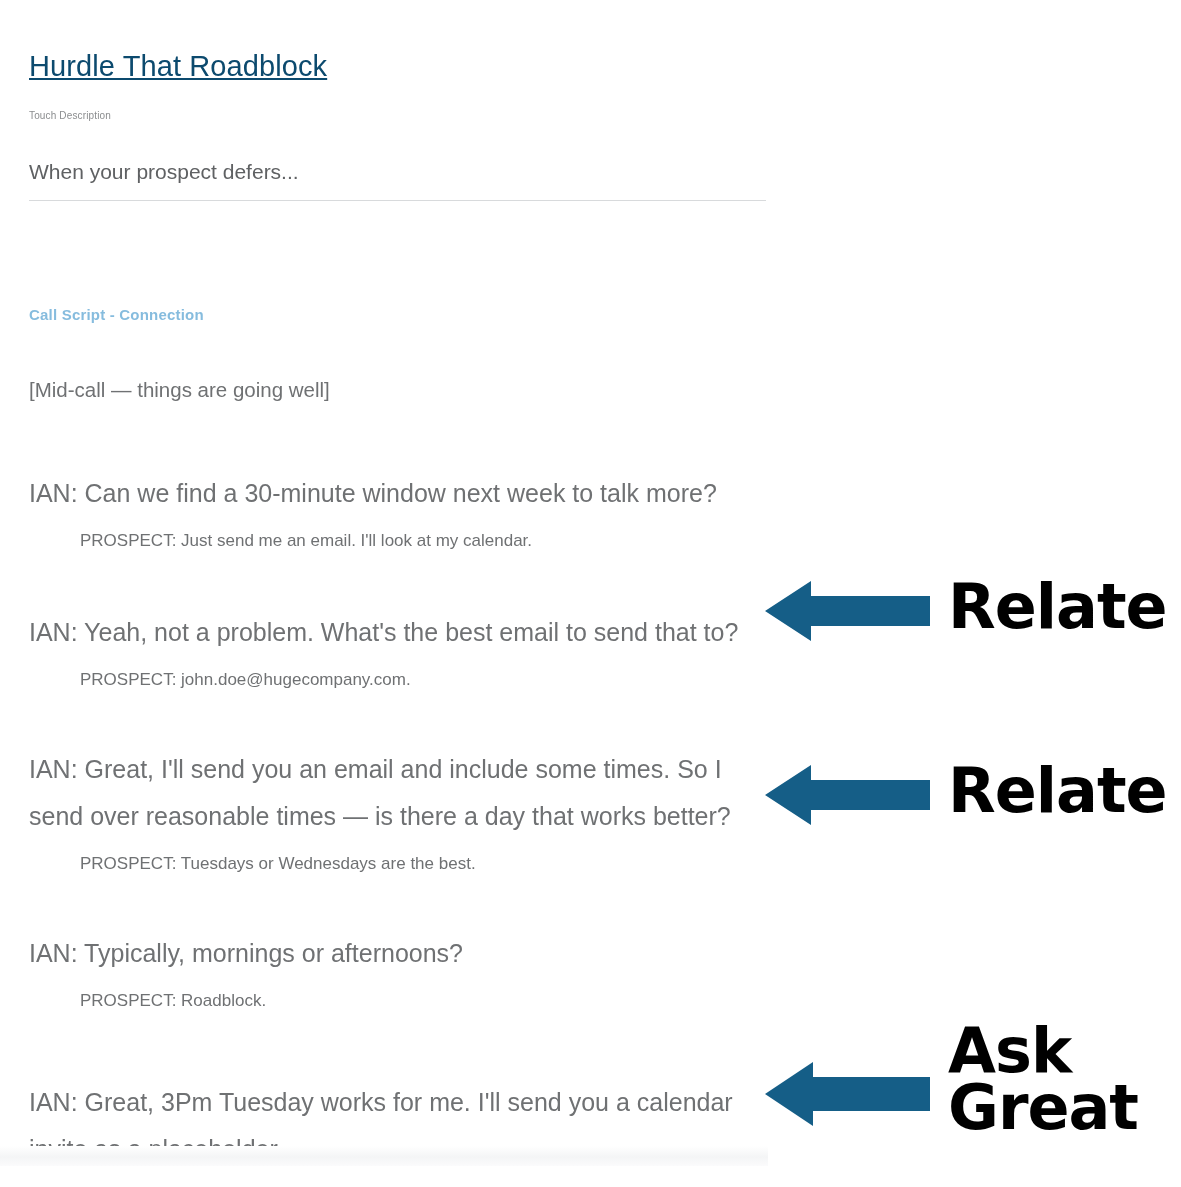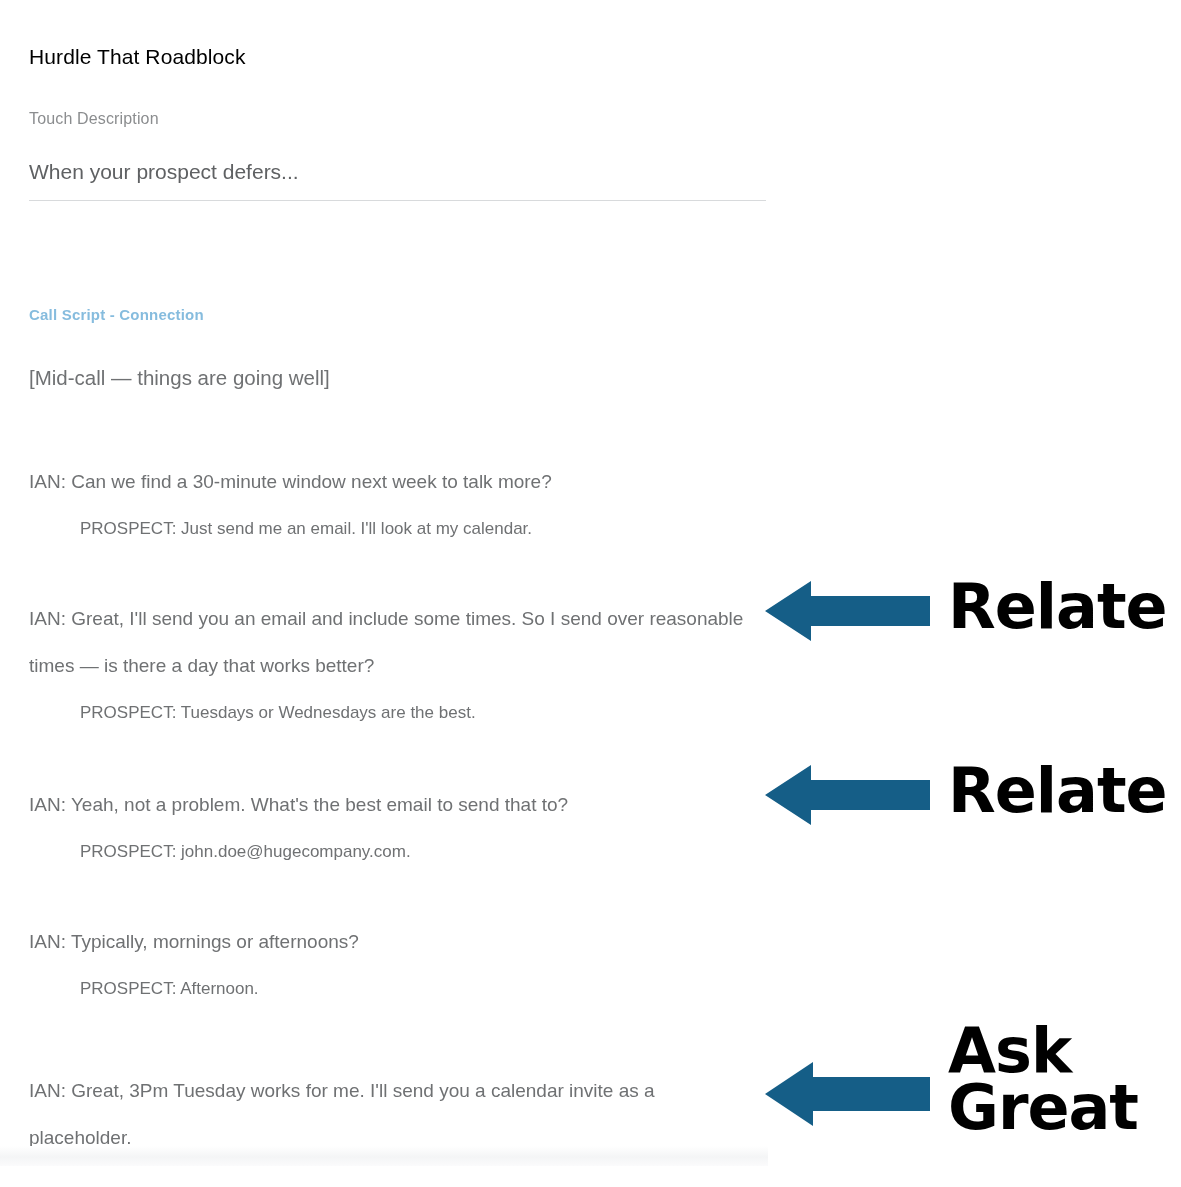--- a/index.html
+++ b/index.html
@@ -33,32 +33,33 @@
     width: 768px;
     height: 20px;
     background: linear-gradient(to bottom, #ffffff 0%, #f4f5f6 55%, #fbfbfc 100%);
   }
 
   
   .page-title {
     position: absolute;
     left: 29px;
     top: 31px;
-    font-size: 21px;
+    font-size: 29px;
     font-weight: 400;
-    color: #000000;
+    color: #0c4a6e;
     letter-spacing: 0.1px;
     white-space: nowrap;
+    text-decoration: underline;
   }
 
   .field-label {
     position: absolute;
     left: 29px;
     top: 110px;
-    font-size: 16px;
+    font-size: 10px;
     font-weight: 400;
     color: #8b8d8f;
     letter-spacing: 0.15px;
     white-space: nowrap;
   }
 
   .touch-input-wrap {
     position: absolute;
     left: 29px;
     top: 160px;
@@ -90,33 +91,33 @@
   }
 
   .script-body {
     position: absolute;
     left: 0;
     top: 360px;
     width: 768px;
   }
 
   .stage-line {
-    margin: 0 0 0 29px;
+    margin: 12px 0 0 29px;
     font-size: 20.5px;
     line-height: 36px;
     color: #6f7173;
     white-space: nowrap;
   }
 
   .exchange {
     margin-left: 29px;
     margin-right: 20px;
   }
   .ln-ian {
-    font-size: 19px;
+    font-size: 25px;
     line-height: 47px;
     color: #6f7173;
     margin: 0;
     max-width: 718px;
   }
   .ln-prospect {
     font-size: 17px;
     line-height: 47px;
     color: #6f7173;
     margin: 0 0 0 51px;
@@ -168,33 +169,33 @@
 
   <div class="script-body">
 
     <p class="stage-line">[Mid-call — things are going well]</p>
 
     <div class="exchange" style="margin-top:62px;">
       <p class="ln-ian">IAN: Can we find a 30-minute window next week to talk more?</p>
       <p class="ln-prospect">PROSPECT: Just send me an email. I'll look at my calendar.</p>
     </div>
 
+    <div class="exchange" style="margin-top:45px;">
+      <p class="ln-ian">IAN: Yeah, not a problem. What's the best email to send that to?</p>
+      <p class="ln-prospect">PROSPECT: john.doe@hugecompany.com.</p>
+    </div>
+
     <div class="exchange" style="margin-top:43px;">
       <p class="ln-ian">IAN: Great, I'll send you an email and include some times. So I send over reasonable times — is there a day that works better?</p>
       <p class="ln-prospect">PROSPECT: Tuesdays or Wednesdays are the best.</p>
     </div>
 
-    <div class="exchange" style="margin-top:45px;">
-      <p class="ln-ian">IAN: Yeah, not a problem. What's the best email to send that to?</p>
-      <p class="ln-prospect">PROSPECT: john.doe@hugecompany.com.</p>
-    </div>
-
     <div class="exchange" style="margin-top:43px;">
       <p class="ln-ian">IAN: Typically, mornings or afternoons?</p>
-      <p class="ln-prospect">PROSPECT: Afternoon.</p>
+      <p class="ln-prospect">PROSPECT: Roadblock.</p>
     </div>
 
     <div class="exchange" style="margin-top:55px;">
       <p class="ln-ian">IAN: Great, 3Pm Tuesday works for me. I'll send you a calendar invite as a placeholder.</p>
     </div>
 
   </div>
 
   <div class="card-footer-band"></div>
 </div>

